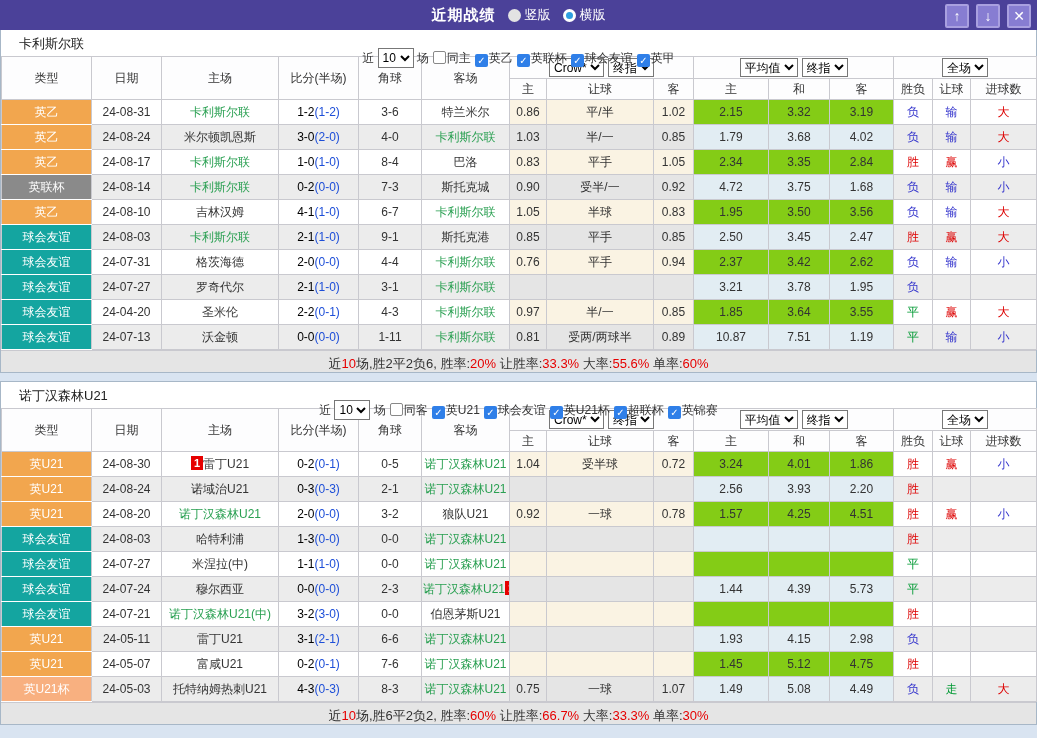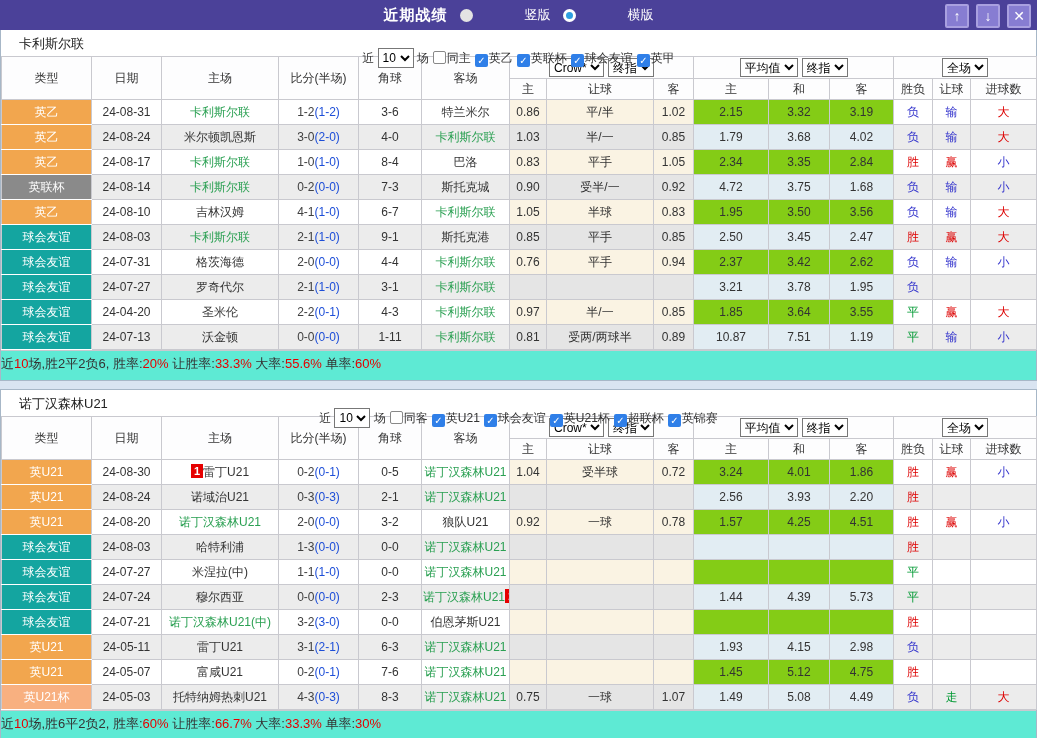--- a/index.html
+++ b/index.html
@@ -13,21 +13,21 @@
   
   .topbar {
     position:relative; height:30px; background:#4b4199;
     display:flex; align-items:center; justify-content:center;
   }
   .topbar .title { color:#fff; font-size:15px; font-weight:bold; letter-spacing:1px; }
   .radio-group { display:inline-flex; align-items:center; color:#fff; font-size:13px; }
   .radio { display:inline-block; width:13px; height:13px; border-radius:50%; margin:0 4px 0 12px; }
   .radio.sel { background:#e3e3e3; }
   .radio.unsel { background:#2f9fe0; border:3px solid #fff; }
-  .radio-label { color:#fff;margin-left:48px; }
+  .radio-label { color:#fff; }
   .topbar-buttons { position:absolute; right:6px; top:4px; display:flex; }
   .tbtn {
     width:24px; height:24px; margin-left:7px; border-radius:2px;
     background:#877dd2; border:2px solid #a9a0e0; color:#fff;
     font-size:14px; font-weight:bold; line-height:20px; text-align:center;
     cursor:pointer; user-select:none;
   }
   
   .section { background:#fff; border:1px solid #a7b7c7; border-top:none; }
   .section + .section { margin-top:8px; border-top:1px solid #a7b7c7; }
@@ -50,27 +50,27 @@
   tbody td { height:25px; }
   tr.alt td { background:#ececec; }
   td.c-cream { background:#faf3e3;margin-left:29px; }
   td.c-blue  { background:#84cc16; }
   tr.alt td.c-cream { background:#e5e5e5; }
   tr.alt td.c-blue  { background:#e2edf3; }
   td.type { color:#fff; border-bottom-color:#fff; }
   .focal { color:#2aa052; }
   .plain { color:#333; }
   .teamlink { cursor:pointer; }
-  .ft { color:#404040; }
+  .ft { color:#000000; }
   .ht { color:#1d4ed8; }
   .badge {
     display:inline-block; background:#e60000; color:#fff; font-weight:bold;
     font-size:11px; line-height:14px; padding:0 3px; vertical-align:1px;
   }
-  .summary { height:30px; line-height:26px; text-align:left; font-size:13px; color:#333; border-top:1px solid #c9c9cf; background:#5eead4; }
+  .summary { height:22px; line-height:26px; text-align:center; font-size:13px; color:#333; border-top:1px solid #c9c9cf; background:#e5e5e5; }
   .summary .red { color:#e60000; }
 </style>
 </head>
 <body>
 
 <div class="topbar">
   <span class="title">近期战绩</span>
   <span class="radio-group">
       <span class="radio sel"></span>
       <span class="radio-label">竖版</span>
@@ -473,21 +473,21 @@
             <td class="c-blue"></td>
             <td style="color: rgb(221, 0, 0);">胜</td>
             <td></td>
             <td></td>
           </tr>
           <tr class="alt">
             <td class="type" style="background: rgb(242, 166, 78);">英U21</td>
             <td>24-05-11</td>
             <td><span class="teamlink plain">雷丁U21</span></td>
             <td><span class="ft">3-1</span><span class="ht">(2-1)</span></td>
-            <td>6-3</td>
+            <td>6-6</td>
             <td><span class="teamlink focal">诺丁汉森林U21</span></td>
             <td class="c-cream"></td>
             <td class="c-cream"></td>
             <td class="c-cream"></td>
             <td class="c-blue">1.93</td>
             <td class="c-blue">4.15</td>
             <td class="c-blue">2.98</td>
             <td style="color: rgb(51, 51, 204);">负</td>
             <td></td>
             <td></td>

